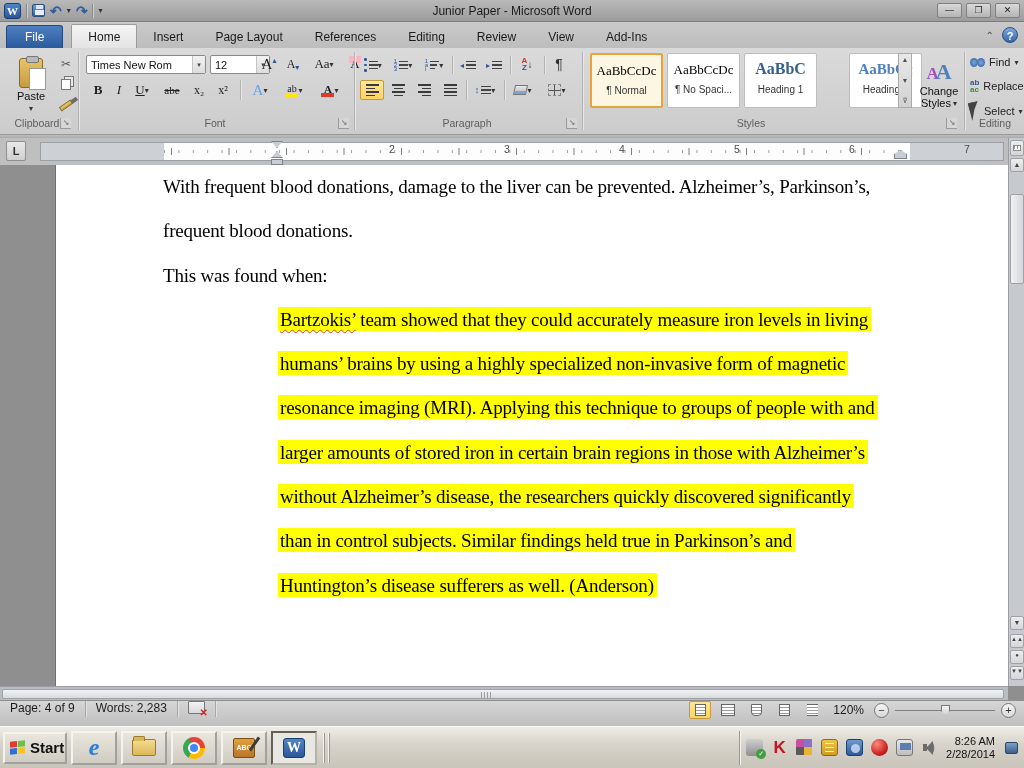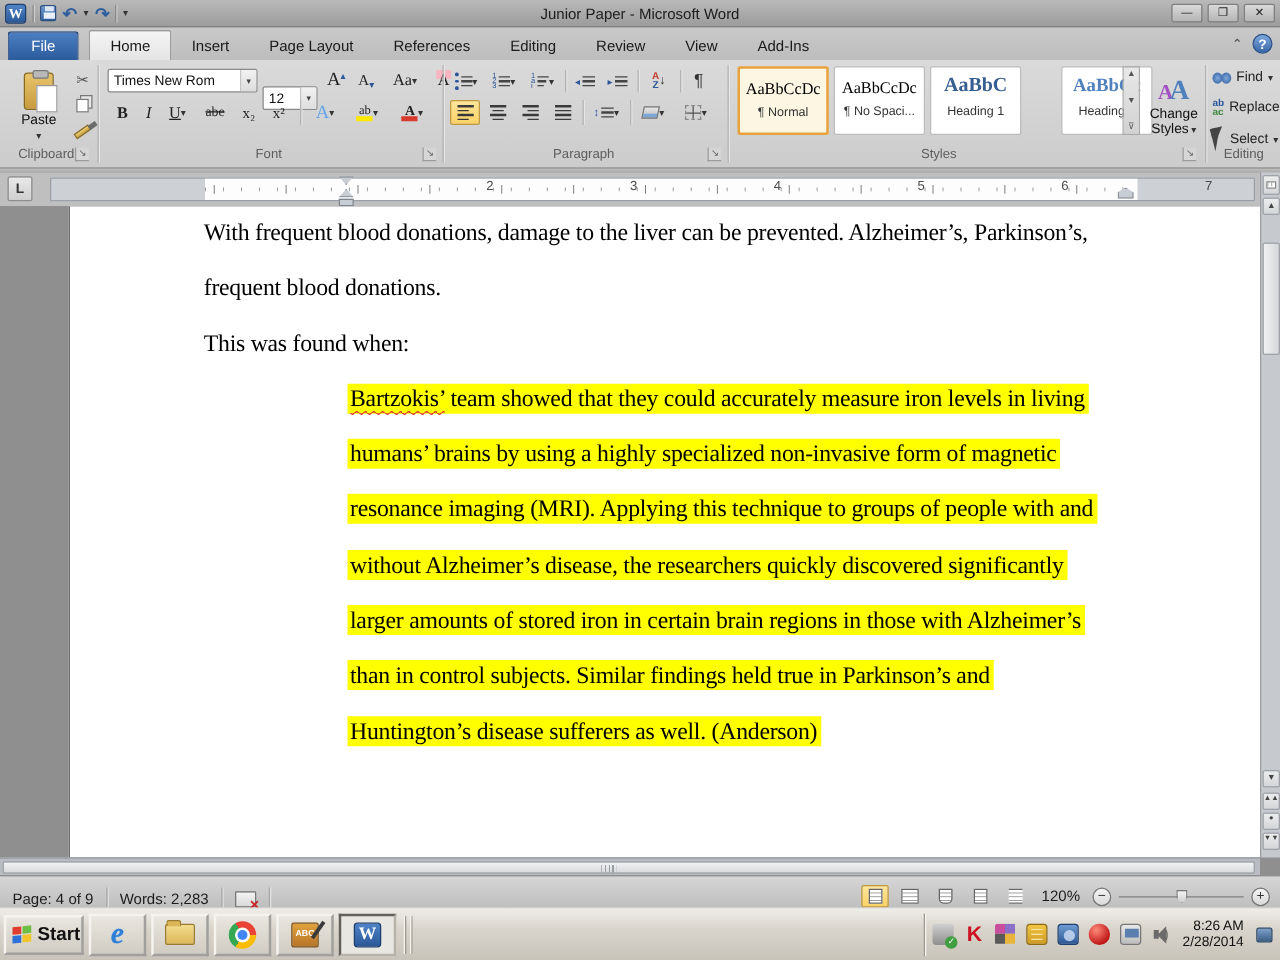--- a/index.html
+++ b/index.html
@@ -135,21 +135,21 @@
   .rulertoggle { top:2px; height:16px; font-size:8px; line-height:14px; }
   .rulertoggle i { display:block; margin:4px 2px; height:6px; background:#fff; border:1px solid #888;
     background-image:linear-gradient(90deg,#999 1px,transparent 1px); background-size:3px 3px; background-repeat:repeat-x; }
   .varrow { font-size:7px; line-height:12px; height:14px; }
   .vthumb { position:absolute; left:1px; top:56px; width:14px; height:90px; background:linear-gradient(90deg,#f0f1f2,#d5d7da);
     border:1px solid #9fa3a8; border-radius:2px; }
   .browse { bottom:2px; height:14px; font-size:6px; line-height:6px; padding-top:1px; }
 
   
   .statusbar { position:absolute; left:0; top:700px; width:1024px; height:26px;
-    background:linear-gradient(#d6d6d6,#bfbfbf); border-top:1px solid #8f8f8f; display:flex; align-items:flex-end; }
+    background:linear-gradient(#d6d6d6,#bfbfbf); border-top:1px solid #8f8f8f; display:flex; align-items:flex-start; }
   .sb-item { padding:0 10px; font-size:12px; color:#1c1c1c; }
   .sb-sep { width:1px; height:16px; background:#a7a7a7; box-shadow:1px 0 0 #e2e2e2; }
   .proof { position:relative; width:17px; height:13px; background:linear-gradient(#f4f4f4,#d9d9d9); border:1px solid #777; border-radius:1px; margin:0 10px; }
   .proof:before { content:"✕"; position:absolute; right:-4px; bottom:-5px; color:#cc2222; font-size:10px; font-weight:bold; }
   .sb-right { margin-left:auto; display:flex; align-items:center; gap:6px; padding-right:8px; }
   .viewbtn { width:22px; height:18px; border:1px solid transparent; border-radius:2px; display:flex; align-items:center; justify-content:center; }
   .viewbtn.active { background:linear-gradient(#ffe69a,#fcd264); border-color:#c29a3c; }
   .pgico { width:11px; height:12px; background:#fff; border:1px solid #666;
     background-image:linear-gradient(#999 1px,transparent 1px); background-size:100% 3px; background-position:0 2px; }
   .zoomtxt { font-size:12px; color:#1c1c1c; margin:0 4px; }
@@ -263,21 +263,21 @@
       <span class="painter"></span>
     </div>
     <div class="glabel" style="left:0;width:74px;">Clipboard</div>
     <div class="launcher" style="left:60px;">↘</div>
     <div class="gsep" style="left:78px;"></div>
 
     <div class="combo" style="left:86px;top:7px;width:120px;">
       <span>Times New Rom</span>
       <span class="arr">▾</span>
     </div>
-    <div class="combo" style="left:210px;top:21px;width:44px;align-items:center;">
+    <div class="combo" style="left:210px;top:7px;width:60px;align-items:center;">
       <span>12</span>
       <span class="arr">▾</span>
     </div>
     <div class="rbtn" style="left:258px;top:6px;width:22px;height:20px;">
       <span class="fontbtn" style="font-size:15px;">A</span>
         <span style="font-size:8px;color:#2b579a;margin-top:-8px;">▴</span>
     </div>
     <div class="rbtn" style="left:282px;top:6px;width:22px;height:20px;">
       <span class="fontbtn" style="font-size:12px;">A</span>
         <span style="font-size:8px;color:#2b579a;margin-top:6px;">▾</span>
@@ -518,22 +518,22 @@
 
   <div class="docarea">
     <div class="page">
       <div class="doctext">
         <div class="dline">With frequent blood donations, damage to the liver can be prevented. Alzheimer’s, Parkinson’s,</div>
         <div class="dline">frequent blood donations.</div>
         <div class="dline">This was found when:</div>
         <div class="dline quote"><span class="hl"><span class="misspell">Bartzokis’</span><span> team showed that they could accurately measure iron levels in living</span></span></div>
         <div class="dline quote"><span class="hl">humans’ brains by using a highly specialized non-invasive form of magnetic</span></div>
         <div class="dline quote"><span class="hl">resonance imaging (MRI).  Applying this technique to groups of people with and</span></div>
+        <div class="dline quote"><span class="hl">larger amounts of stored iron in certain brain regions in those with Alzheimer’s</span></div>
         <div class="dline quote"><span class="hl">without Alzheimer’s disease, the researchers quickly discovered significantly</span></div>
-        <div class="dline quote"><span class="hl">larger amounts of stored iron in certain brain regions in those with Alzheimer’s</span></div>
         <div class="dline quote"><span class="hl">than in control subjects. Similar findings held true in Parkinson’s and</span></div>
         <div class="dline quote"><span class="hl">Huntington’s disease sufferers as well. (Anderson)</span></div>
       </div>
     </div>
   </div>
 
   <div class="hscroll">
     <div class="hthumb">
         <div class="hgrip"></div>
       </div>

